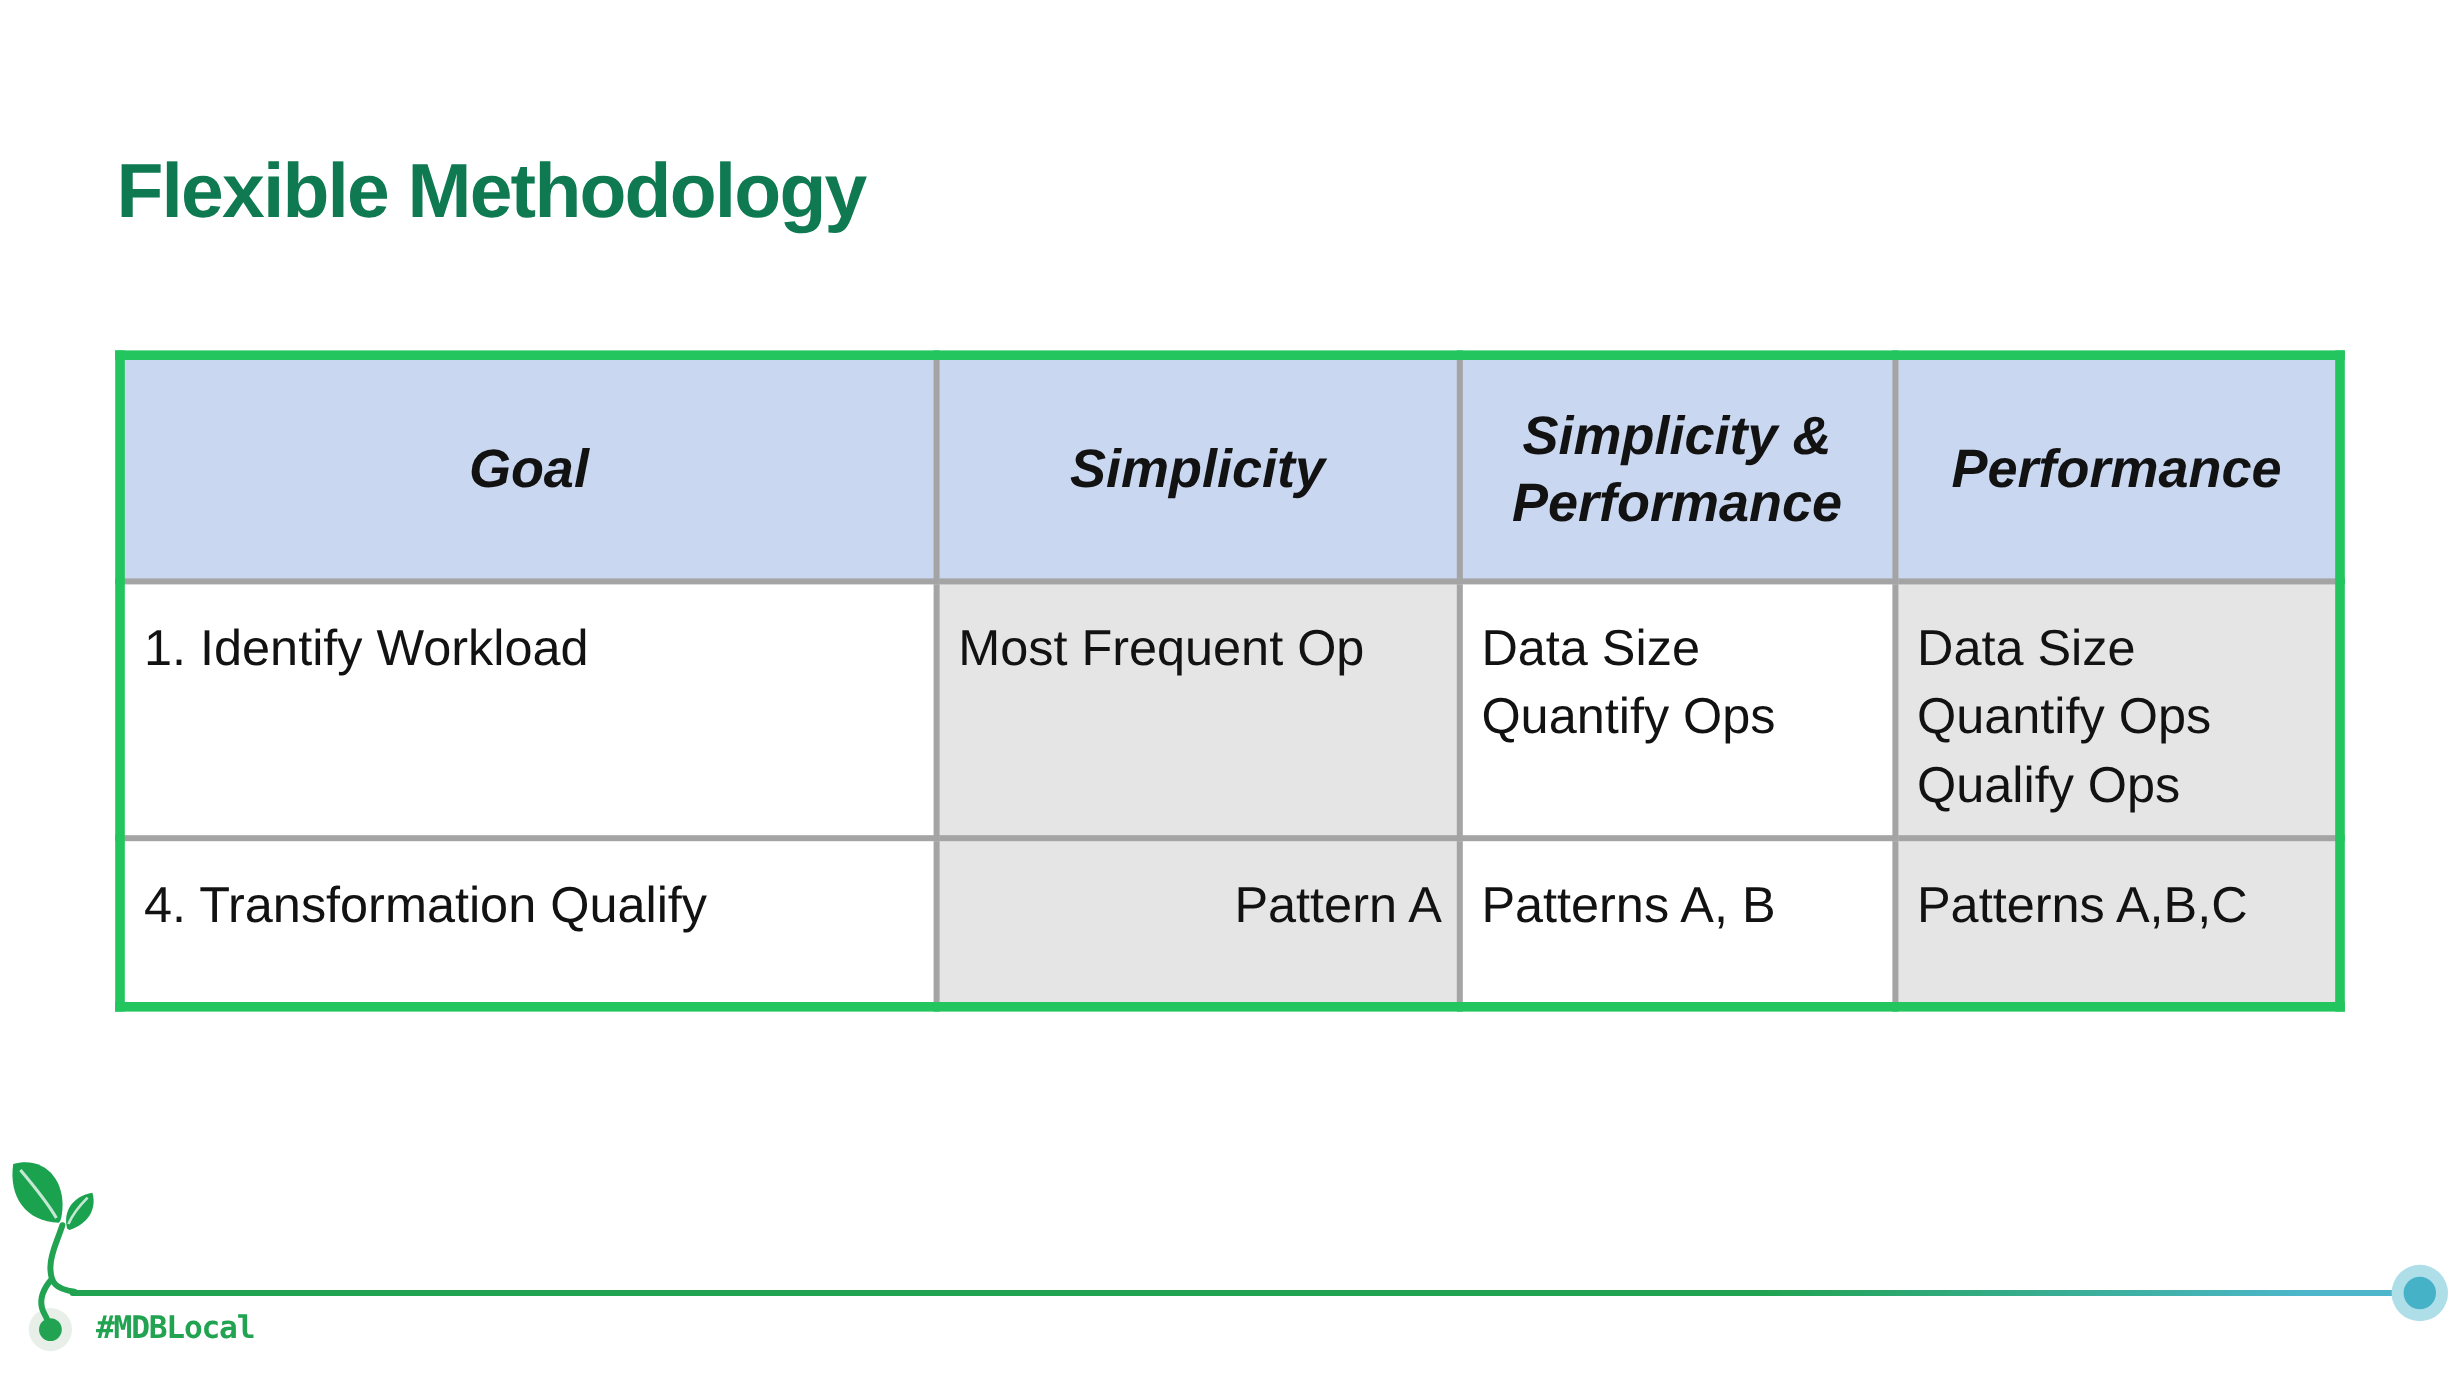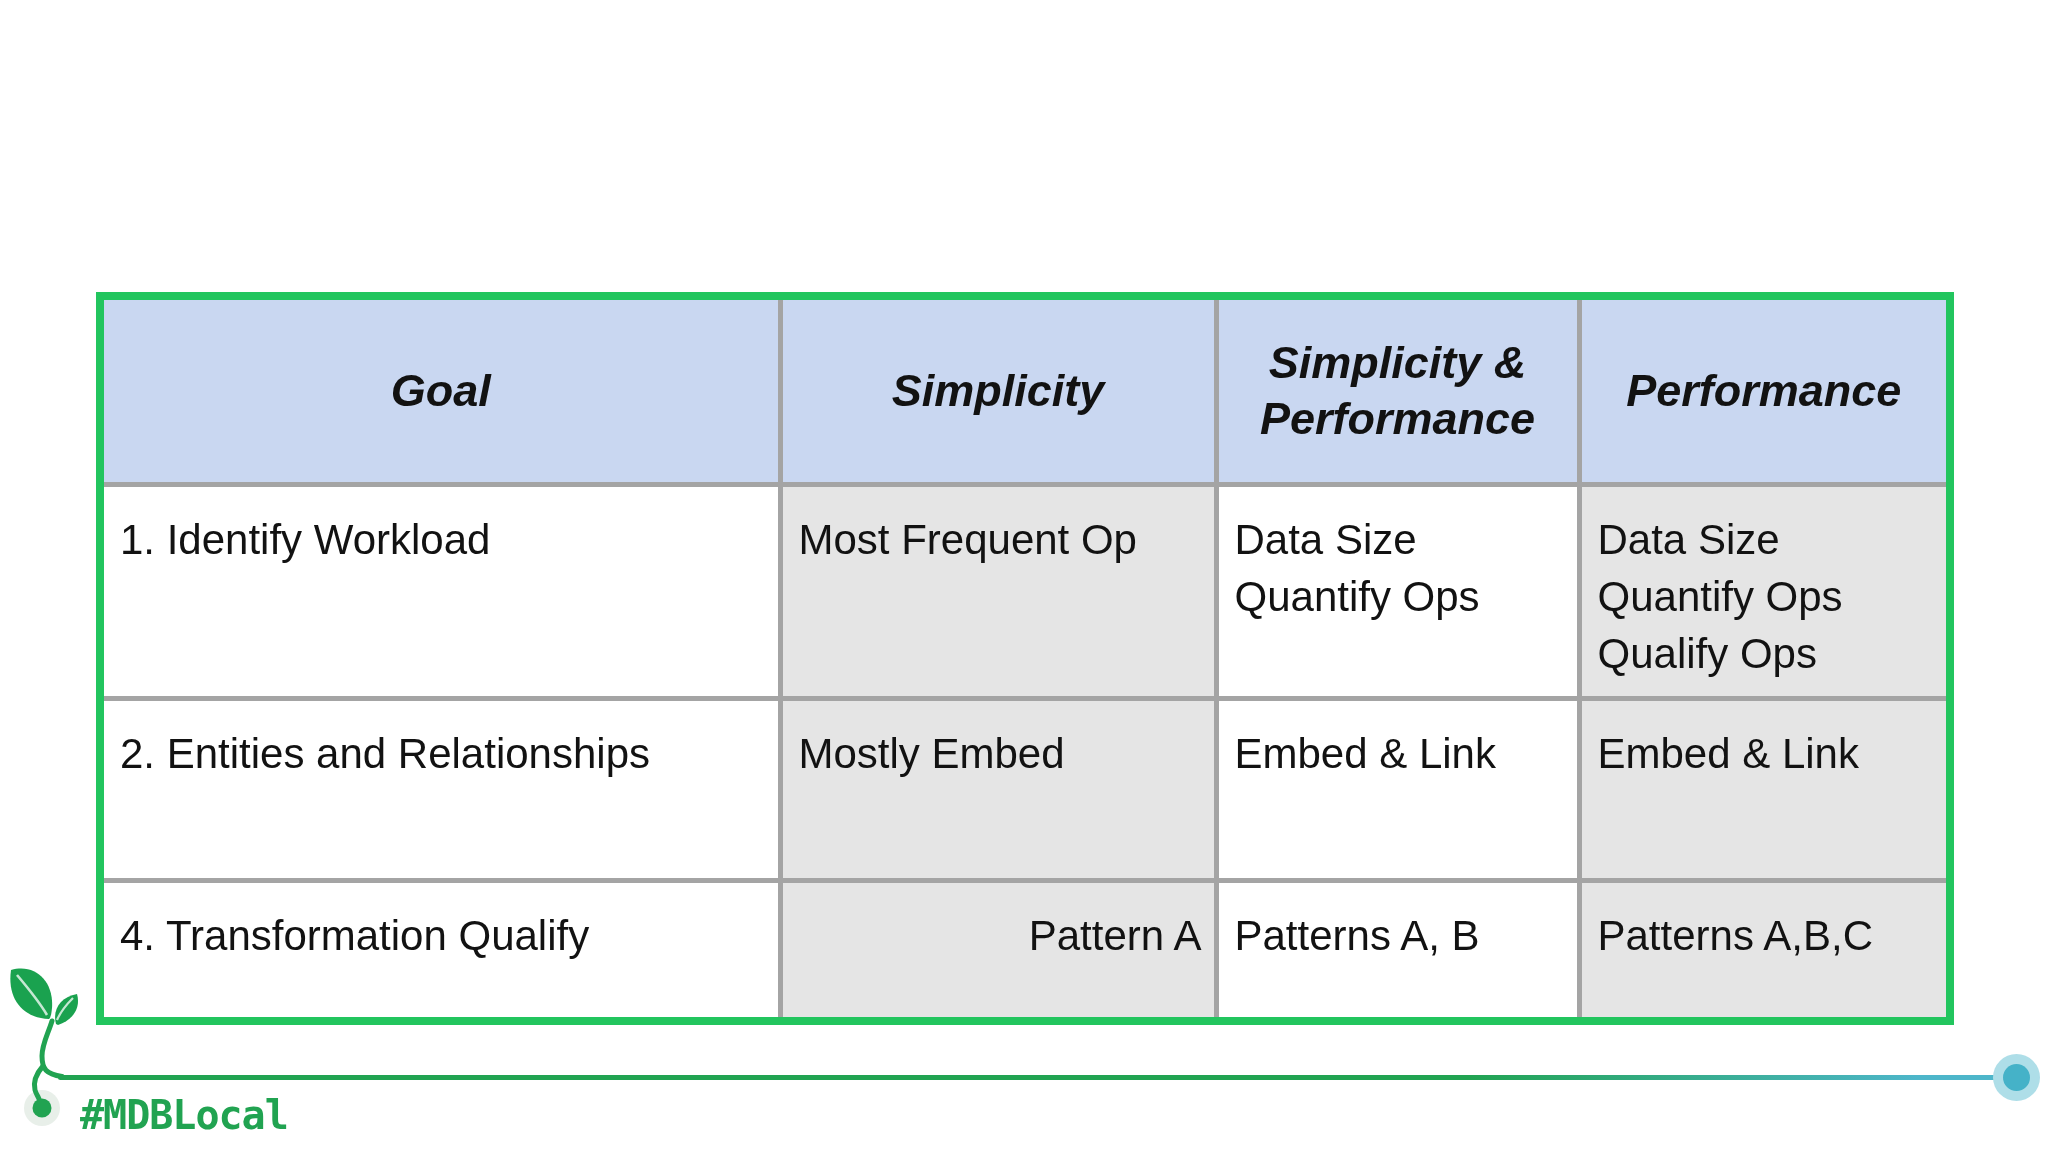--- a/index.html
+++ b/index.html
@@ -99,33 +99,34 @@
     left: 0px;
     top: 960px;
     width: 120px;
     height: 175px;
   }
   .hashtag {
     position: absolute;
     left: 80px;
     top: 1092px;
     font-family: "DejaVu Sans Mono", monospace;
-    font-size: 40px;
+    font-size: 26px;
     font-weight: bold;
     color: #21a351;
     letter-spacing: -1px;
     white-space: nowrap;
     text-align: center;
   }
 </style>
 </head>
 <body>
 
 <div class="slide">
 
+  <h1 class="slide-title">Flexible Methodology</h1>
 
   <table class="methodology-table">
     <colgroup>
       <col style="width:680px">
       <col style="width:436px">
       <col style="width:363px">
       <col style="width:371px">
     </colgroup>
     <thead>
       <tr>
@@ -138,26 +139,20 @@
     </thead>
     <tbody>
       <tr class="row-workload">
         <td class="goal-cell"><span>1. Identify </span><span class="goal-keyword">Workload</span></td>
         <td class="shaded">Most Frequent Op</td>
         <td>Data Size
 Quantify Ops</td>
         <td class="shaded">Data Size
 Quantify Ops
 Qualify Ops</td>
-      </tr>
-      <tr class="row-entities">
-        <td class="goal-cell"><span>2. Entities and </span><span class="goal-keyword">Relationships</span></td>
-        <td class="shaded">Mostly Embed</td>
-        <td>Embed &amp; Link</td>
-        <td class="shaded">Embed &amp; Link</td>
       </tr>
       <tr class="row-patterns">
         <td class="goal-cell"><span>4. Transformation </span><span class="goal-keyword">Qualify</span></td>
         <td class="shaded center">Pattern A</td>
         <td>Patterns A, B</td>
         <td class="shaded">Patterns A,B,C</td>
       </tr>
     </tbody>
   </table>
 

